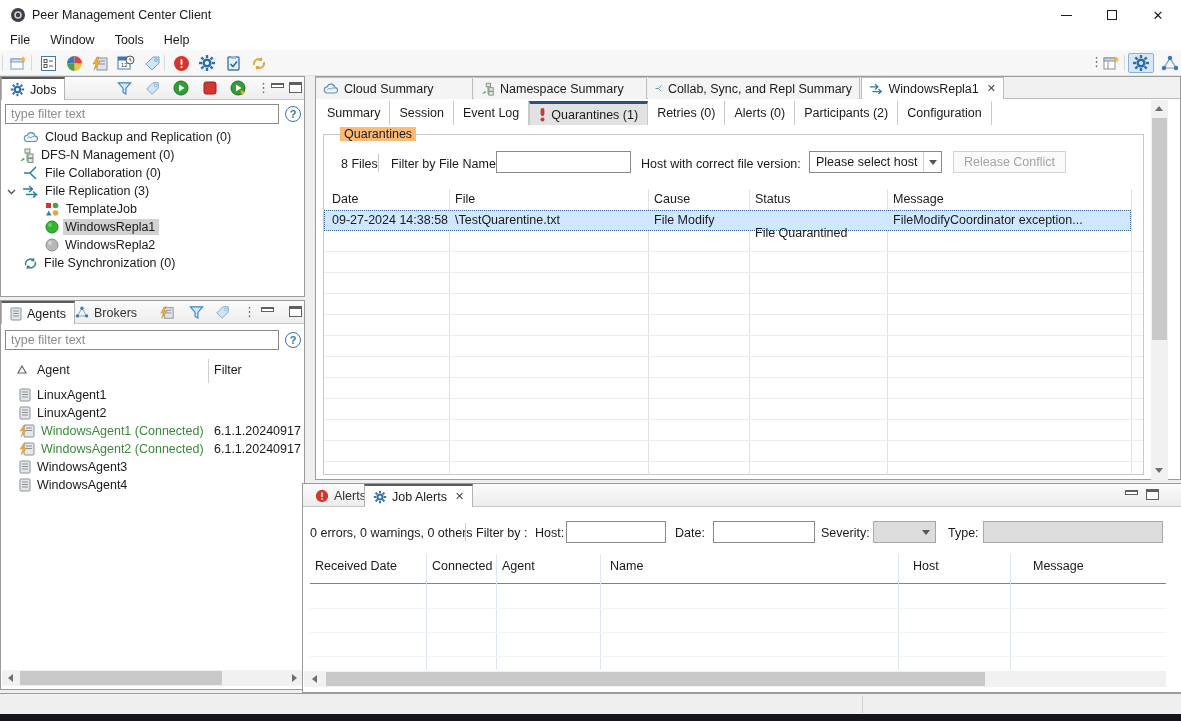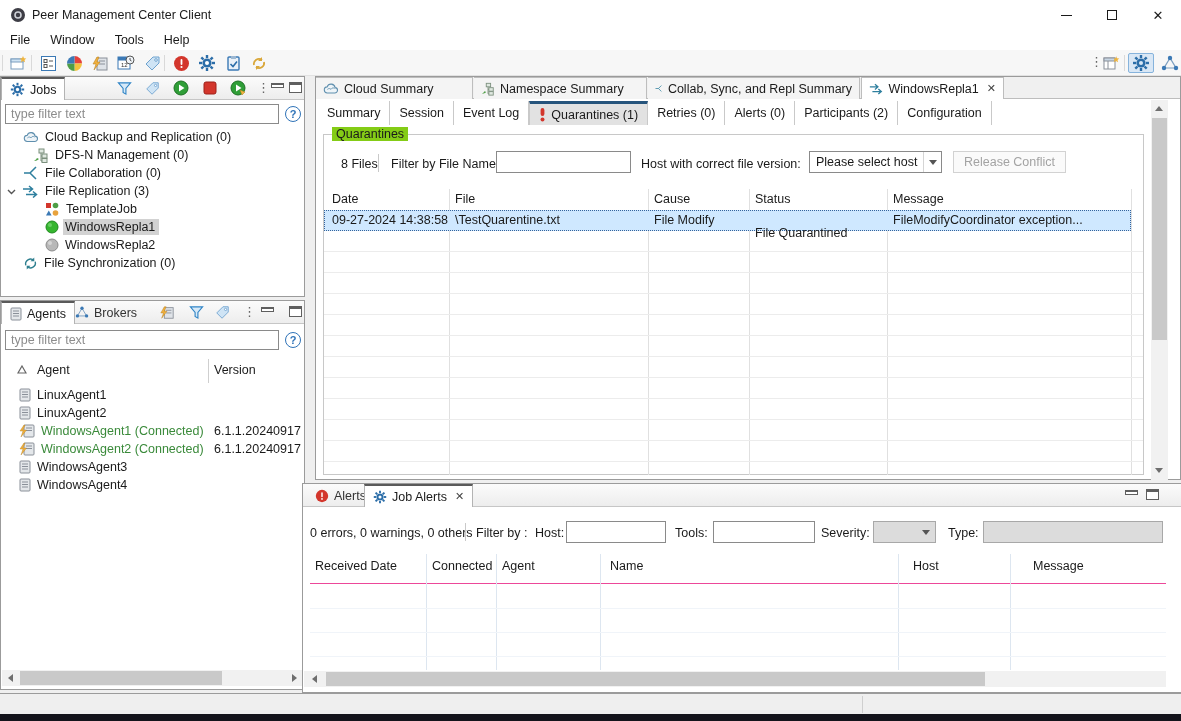--- a/index.html
+++ b/index.html
@@ -47,21 +47,21 @@
   .sel-row { background:#cfe8ff; outline:1px dotted #35639b; outline-offset:-1px; }
 
   
   .etab { position:absolute; top:0; height:22px; display:flex; align-items:center; gap:5px; padding:0 7px; background:#f4f4f4; border-right:1px solid #bdbdbd; border-top:1px solid #bdbdbd; white-space:nowrap; overflow:hidden; }
   .etab.active { background:#ffffff; border-left:1px solid #bdbdbd; }
   .closex { font-size:11px; color:#444; margin-left:3px; }
   .subtabs { position:absolute; left:2px; top:24px; height:24px; display:flex; }
   .stab { display:flex; align-items:center; gap:5px; padding:0 9px; border-right:1px solid #c9c9c9; height:24px; background:#fff; white-space:nowrap; }
   .stab.selected { background:#e2e2e2; border-top:3px solid #26547c; border-left:1px solid #c9c9c9; }
   .groupbox { position:absolute; border:1px solid #c8c8c8; }
-  .grouplabel { position:absolute; background:#84cc16; padding:0 4px; }
+  .grouplabel { position:absolute; background:#fdba74; padding:0 4px;margin-left:8px; }
 
   .btn-disabled { border:1px solid #d2d2d2; background:#fafafa; color:#a3a3a3; height:22px; display:flex; align-items:center; justify-content:center; padding:0 10px; }
   .combo { border:1px solid #8a8a8a; background:#fff; height:22px; display:flex; align-items:center; }
   .combo .val { flex:1; padding:0 6px; white-space:nowrap; overflow:hidden; }
   .combo .dd { width:18px; height:100%; display:flex; align-items:center; justify-content:center; border-left:1px solid #d5d5d5; }
   .combo.disabled { background:#dcdcdc; border-color:#a8a8a8; }
   .combo.disabled .dd { border-left:none; }
   .caret-down { width:0; height:0; border-left:4px solid transparent; border-right:4px solid transparent; border-top:5px solid #555; }
   .txt-input { border:1px solid #8a8a8a; background:#fff; height:22px; font-family:inherit; font-size:12.5px; padding:0 5px; }
   .txt-input.disabled { background:#dcdcdc; border-color:#a8a8a8; }
@@ -280,21 +280,21 @@
     <input class="abs filter-input" style="left: 4px; top: 27px;" placeholder="type filter text">
     <div class="abs help-circle" style="left:284px;top:29px">?</div>
 
     <div class="trow" style="left:22px;top:51px">
       <svg width="16" height="14" viewBox="0 0 18 14">
           <path d="M5 12a3.4 3.4 0 0 1-.3-6.8A4.6 4.6 0 0 1 13.6 6 3 3 0 0 1 13 12z" fill="#eef4f8" stroke="#5f8fae" stroke-width="1.2"></path>
           <path d="M5 8c1.5-1.5 3-1 4 0 1-2 3-2 4-1" fill="none" stroke="#5f8fae" stroke-width="1"></path>
         </svg>
       <span>Cloud Backup and Replication (0)</span>
     </div>
-    <div class="trow" style="left:32px;top:69px">
+    <div class="trow" style="left:18px;top:69px">
       <svg width="16" height="15" viewBox="0 0 16 15">
           <rect x="6" y="1" width="5" height="4" fill="#dfe8e0" stroke="#7b8f7d"></rect>
           <rect x="9" y="6" width="5" height="4" fill="#dfe8e0" stroke="#7b8f7d"></rect>
           <rect x="9" y="10.5" width="5" height="4" fill="#dfe8e0" stroke="#7b8f7d"></rect>
           <path d="M8 5v8h1M8 8h1" fill="none" stroke="#7b8f7d"></path>
           <path d="M1 13c2-1 3-3 3-3l2 1s-2 2-5 2z" fill="#4f9e46"></path>
         </svg>
       <span>DFS-N Management (0)</span>
     </div>
     <div class="trow" style="left:22px;top:87px">
@@ -385,21 +385,21 @@
       <div class="abs minimax max" style="left:288px;top:5px"></div>
     </div>
     <input class="abs filter-input" style="left: 4px; top: 29px;" placeholder="type filter text">
     <div class="abs help-circle" style="left:284px;top:31px">?</div>
 
     <svg class="abs" style="left:16px;top:64px" width="10" height="9" viewBox="0 0 10 9">
         <path d="M5 1L9 8H1z" fill="none" stroke="#666" stroke-width="1.2"></path>
       </svg>
     <div class="abs colhdr" style="left:36px;top:62px">Agent</div>
     <div class="abs vline" style="left:207px;top:58px;height:24px;background:#cfcfcf"></div>
-    <div class="abs colhdr" style="left:213px;top:62px">Version</div>
+    <div class="abs colhdr" style="left:213px;top:62px">Filter</div>
 
     <div class="trow" style="left:18px;top:85px">
       <svg width="12" height="14" viewBox="0 0 12 14">
           <rect x="1" y="1" width="10" height="12" rx="1" fill="#e4e7ea" stroke="#8a9099"></rect>
           <line x1="3" y1="4" x2="9" y2="4" stroke="#8a9099"></line>
           <line x1="3" y1="6.5" x2="9" y2="6.5" stroke="#8a9099"></line>
           <line x1="3" y1="9" x2="9" y2="9" stroke="#8a9099"></line>
         </svg>
       <span>LinuxAgent1</span>
     </div>
@@ -601,21 +601,21 @@
       </div>
       <div class="abs minimax min" style="left:822px;top:1px"></div>
       <div class="abs minimax max" style="left:843px;top:5px"></div>
     </div>
 
     <div class="abs" style="left:7px;top:42px">0 errors, 0 warnings, 0 others</div>
     <div class="abs vline" style="left:162px;top:39px;height:18px;background:#c9c9c9"></div>
     <div class="abs" style="left:173px;top:42px">Filter by :</div>
     <div class="abs" style="left:232px;top:42px">Host:</div>
     <input class="abs txt-input" style="left: 263px; top: 37px; width: 100px;">
-    <div class="abs" style="left:372px;top:42px">Tools:</div>
+    <div class="abs" style="left:372px;top:42px">Date:</div>
     <input class="abs txt-input" style="left: 410px; top: 37px; width: 102px;">
     <div class="abs" style="left:518px;top:42px">Severity:</div>
     <div class="abs combo disabled" style="left:570px;top:37px;width:63px">
       <span class="val"></span>
       <span class="dd">
           <span class="caret-down"></span>
         </span>
     </div>
     <div class="abs" style="left:645px;top:42px">Type:</div>
     <input class="abs txt-input disabled" style="left: 680px; top: 37px; width: 180px;">

